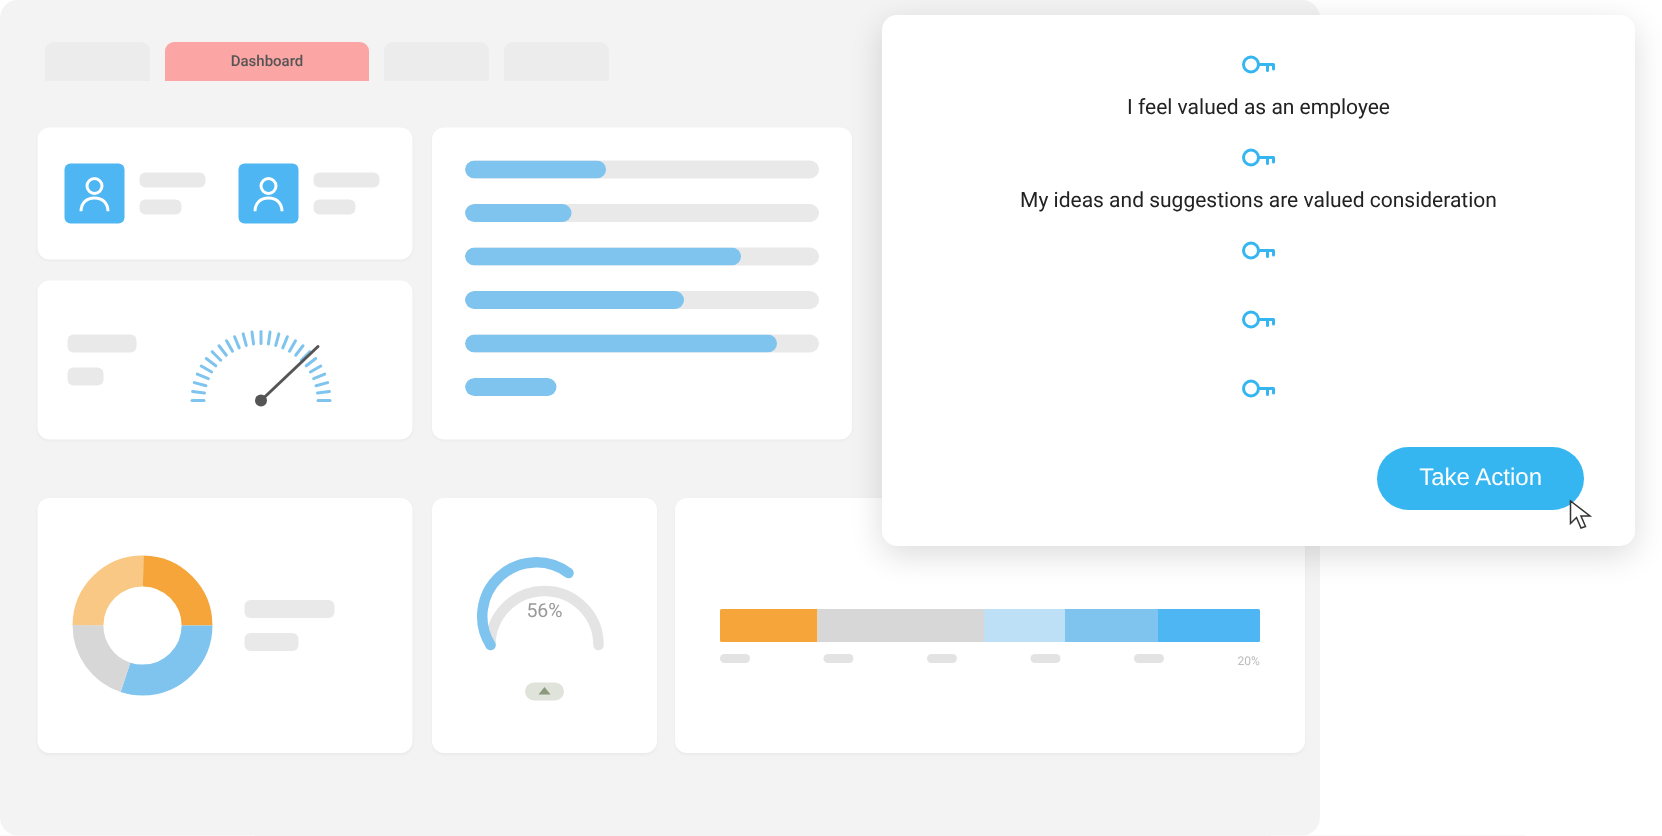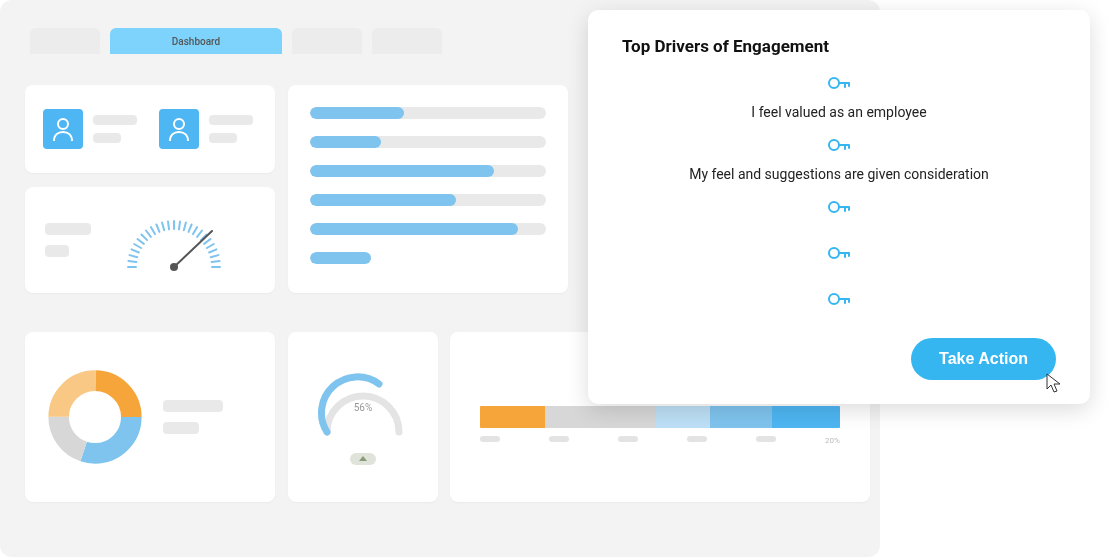--- a/index.html
+++ b/index.html
@@ -29,21 +29,21 @@
   .tab {
     height: 26px;
     border-radius: 6px 6px 0 0;
     display: flex;
     align-items: center;
     justify-content: center;
     font-size: 10px;
     color: #555;
   }
   .tab.blank { width: 70px; background: #ececec; }
-  .tab.active { width: 172px; background: #7dd3fc; font-weight: 500; }
+  .tab.active { width: 136px; background: #fca5a5; font-weight: 500; }
   .tab.blank2 { width: 70px; background: #ececec; }
   .tab.blank3 { width: 70px; background: #ececec; }
 
   .card {
     position: absolute;
     background: #fff;
     border-radius: 8px;
     box-shadow: 0 1px 2px rgba(0,0,0,0.04);
   }
 
@@ -71,21 +71,21 @@
   .bar-row { width:100%; height:12px; background:#e9e9e9; border-radius:6px; overflow:hidden; }
   .bar-fill { height:100%; background:#7fc4ee; border-radius:6px; }
 
   
   .card.donut { left:25px; top:332px; width:250px; height:170px; display:flex; align-items:center; padding:0 22px; gap:20px; }
   .donut-text { display:flex; flex-direction:column; gap:10px; }
   .donut-text .stub.a{ width:60px; height:12px; }
   .donut-text .stub.b{ width:36px; height:12px; }
 
   .card.gauge { left:288px; top:332px; width:150px; height:170px; display:flex; flex-direction:column; align-items:center; justify-content:center; gap:6px; }
-  .gauge-label { font-size:10px; color:#999; }
+  .gauge-label { font-size:13px; color:#999; }
   .chip { width:26px; height:12px; background:#dfe3da; border-radius:6px; display:flex; align-items:center; justify-content:center; }
   .chip::before { content:""; border-left:4px solid transparent; border-right:4px solid transparent; border-bottom:5px solid #8a9a7a; }
 
   .card.dist { left:450px; top:332px; width:420px; height:170px; padding:26px 30px 18px; }
   .score-line { position:absolute; top:20px; right:118px; display:flex; flex-direction:column; align-items:center; font-size:9px; color:#888; }
   .score-line .tick { width:1px; height:58px; background:#333; margin-top:2px; position:relative; }
   .score-line .tick::before, .score-line .tick::after {
     content:""; position:absolute; left:-4px; width:9px; height:9px; background:#333; border-radius:50%;
   }
   .score-line .tick::before { top:-4px; }
@@ -107,21 +107,21 @@
     padding:26px 34px 24px;
     z-index:10;
   }
   .popover h3 { font-size:17px; font-weight:700; color:#111; margin-bottom:20px; }
   .driver-row { display:flex; align-items:center; gap:14px; margin-bottom:18px; font-size:14px; color:#222;flex-direction:column; }
   .driver-row .ph { flex:1; height:14px; background:#efefef; border-radius:7px; }
   .key-icon svg { display:block; }
   .cta-row { display:flex; justify-content:flex-end; margin-top:6px; position:relative; }
   .cta {
     background:#35b6f1; color:#fff; border:none; border-radius:22px;
-    padding:12px 28px; font-size:16px; font-weight:700; cursor:pointer;
+    padding:12px 28px; font-size:16px; font-weight:400; cursor:pointer;
   }
   .cursor { position:absolute; right:-8px; bottom:-14px; }
 </style>
 </head>
 <body>
 
 <div class="app-bg"></div>
 
 <div class="tabs">
   <div class="tab blank"></div>
@@ -257,39 +257,38 @@
     <span></span>
       <span></span>
       <span></span>
       <span></span>
       <span></span>
     <span class="lab">20%</span>
   </div>
 </div>
 
 <div class="popover">
-  <h3>Top Drivers of Engagement</h3>
 
   <div class="driver-row">
     <span class="key-icon">
       <svg width="22" height="14" viewBox="0 0 22 14">
           <circle cx="6" cy="7" r="5" fill="none" stroke="#35b6f1" stroke-width="2"></circle>
           <path d="M11 7h10M17 7v4M21 7v3" stroke="#35b6f1" stroke-width="2" fill="none" stroke-linecap="round"></path>
         </svg>
     </span>
     <span>I feel valued as an employee</span>
   </div>
   <div class="driver-row">
     <span class="key-icon">
       <svg width="22" height="14" viewBox="0 0 22 14">
           <circle cx="6" cy="7" r="5" fill="none" stroke="#35b6f1" stroke-width="2"></circle>
           <path d="M11 7h10M17 7v4M21 7v3" stroke="#35b6f1" stroke-width="2" fill="none" stroke-linecap="round"></path>
         </svg>
     </span>
-    <span>My feel and suggestions are given consideration</span>
+    <span>My ideas and suggestions are valued consideration</span>
   </div>
   <div class="driver-row">
     <span class="key-icon">
       <svg width="22" height="14" viewBox="0 0 22 14">
           <circle cx="6" cy="7" r="5" fill="none" stroke="#35b6f1" stroke-width="2"></circle>
           <path d="M11 7h10M17 7v4M21 7v3" stroke="#35b6f1" stroke-width="2" fill="none" stroke-linecap="round"></path>
         </svg>
     </span>
     <div class="ph"></div>
   </div>

